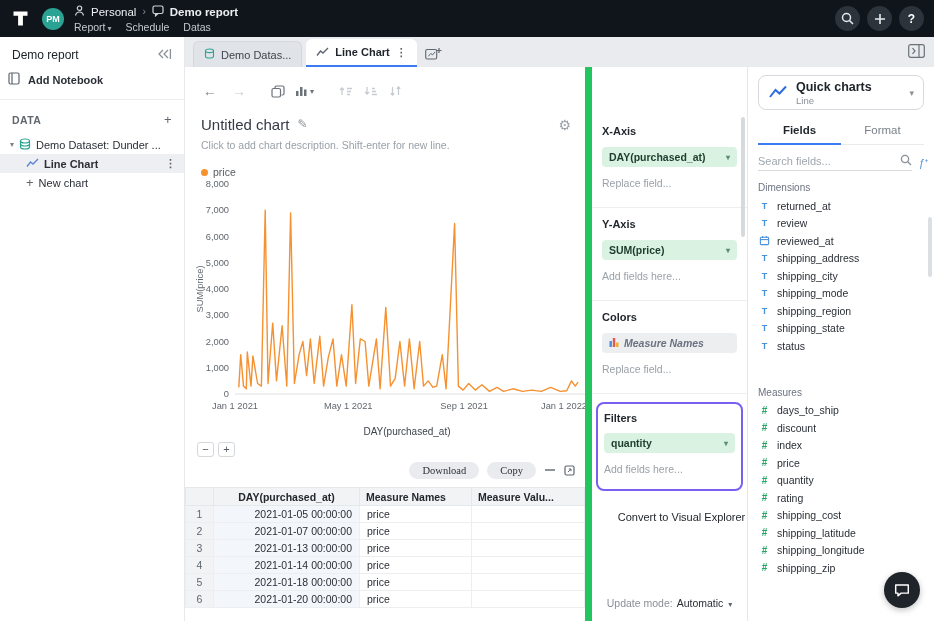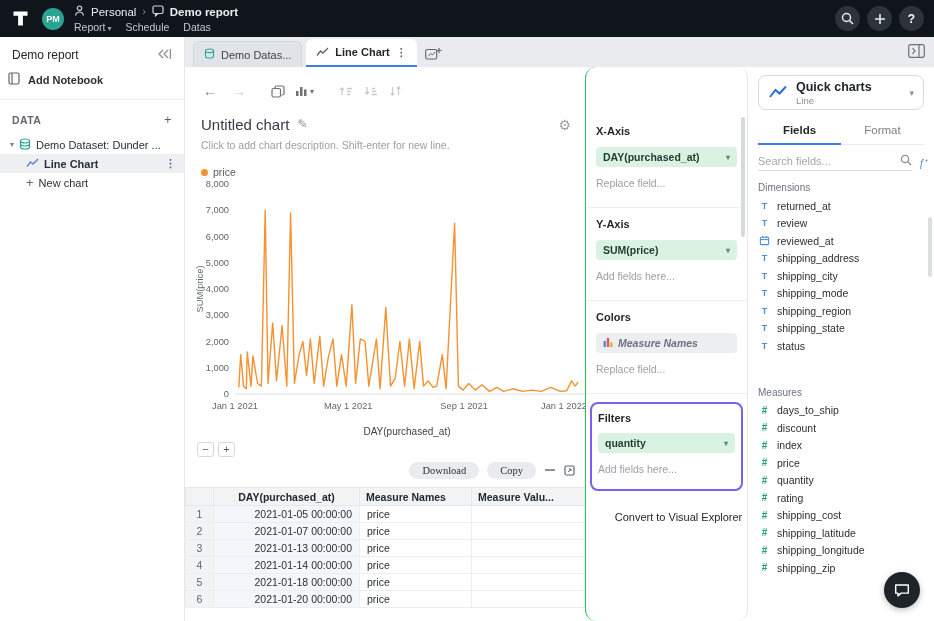--- a/index.html
+++ b/index.html
@@ -75,21 +75,21 @@
 
   table.result { border-collapse: collapse; width: 100%; margin-top: 8px; font-size: 10.5px; table-layout: fixed; }
   table.result th { background: #f1f3f5; font-weight: bold; height: 18px; border: 1px solid #e5e8ea; color: #23282e; padding: 0 6px; overflow: hidden; white-space: nowrap; }
   table.result td { height: 17px; border: 1px solid #eceef0; padding: 0 7px; white-space: nowrap; overflow: hidden; }
   .col-n { width: 28px; } .col-date { width: 146px; } .col-mn { width: 112px; }
   table.result td.rownum { background: #f1f3f5; text-align: center; color: #5f6670; }
   table.result td.datecol { background: #f3f7fb; text-align: right; }
   th.h-date { text-align: center; } th.h-mn, th.h-mv { text-align: left; }
 
   
-  .config { width: 163px; flex-shrink: 0; border-left: 1px solid #22c55e; border-right: 1px solid #e5e7ea; display: flex; flex-direction: column; padding-top: 48px; position: relative; background: #fff; border-radius: 11px; }
+  .config { width: 163px; flex-shrink: 0; border-left: 7px solid #22c55e; border-right: 1px solid #e5e7ea; display: flex; flex-direction: column; padding-top: 48px; position: relative; background: #fff; }
   .cfg-section { padding: 10px 10px 18px; border-bottom: 1px solid #eceef0; }
   .cfg-title { font-size: 11px; font-weight: bold; color: #23282e; margin-bottom: 10px; }
   .pill { height: 20px; border-radius: 4px; background: #d9f2e2; display: flex; align-items: center; padding: 0 7px; font-size: 10.5px; font-weight: 600; color: #1d3c2e; cursor: pointer; gap: 5px; }
   .pill .chev { margin-left: auto; color: #5a8d77; font-size: 8px; }
   .pill.gray { background: #eceef0; color: #6b7280; font-style: italic; font-weight: 600; }
   .cfg-placeholder { color: #9aa1a8; margin-top: 10px; font-size: 10.5px; cursor: pointer; }
   .filters-box { border: 2px solid #7b5ff0; border-radius: 8px; margin: 8px 4px 0; padding: 8px 6px 14px; }
   .filters-box .cfg-title { margin-bottom: 9px; }
   .convert-link { text-align: center; margin-top: 20px; font-size: 11px; color: #23282e; font-weight: 500; cursor: pointer; padding-left: 24px; }
   .update-row { margin-top: auto; padding: 10px 6px 12px; display: flex; justify-content: center; align-items: center; gap: 4px; font-size: 10.5px; }
@@ -433,20 +433,24 @@
         </div>
         <div class="filters-box">
           <div class="cfg-title">Filters</div>
           <div class="pill">
             <span>quantity</span>
               <span class="chev">▾</span>
           </div>
           <div class="cfg-placeholder">Add fields here...</div>
         </div>
         <div class="convert-link">Convert to Visual Explorer</div>
+        <div class="update-row">
+          <span class="update-label">Update mode:</span>
+          <span class="update-value"><span>Automatic</span> <span class="caret" style="color:#5f6670">▾</span></span>
+        </div>
       </div>
 
       <div class="rightpanel">
         <div class="quick-box">
           <span><svg width="20" height="16">
                 <path d="M2 13L7.5 6l4 3.5L18 2.5" fill="none" stroke="#2f6bdf" stroke-width="2"></path>
               </svg></span>
           <span class="quick-text">
             <span class="quick-title">Quick charts</span>
             <span class="quick-sub">Line</span>

